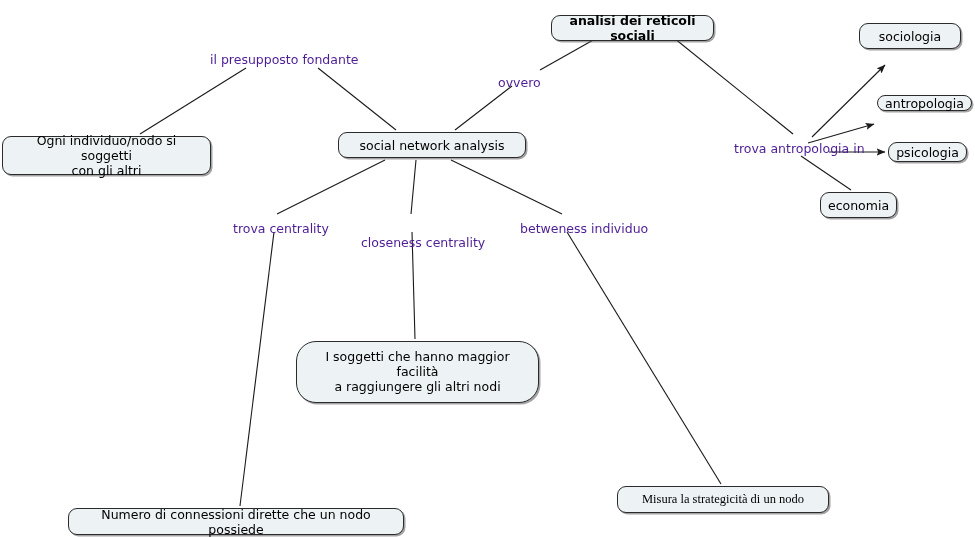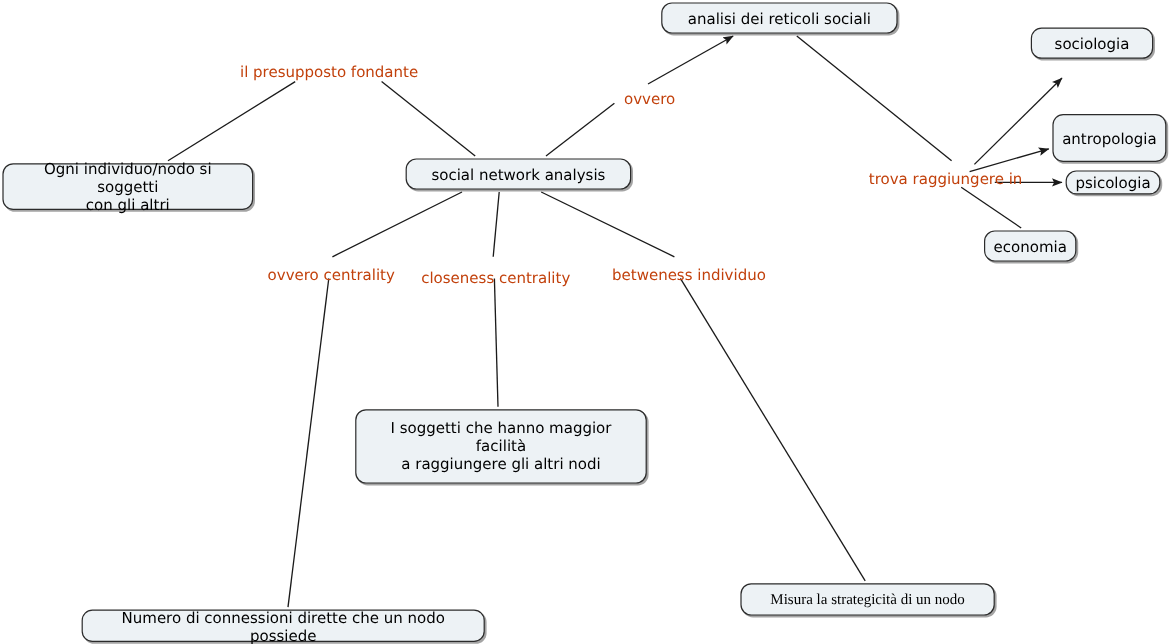--- a/index.html
+++ b/index.html
@@ -18,29 +18,30 @@
     font-size:12.5px;
     line-height:15px;
     text-align:center;
     display:flex;
     align-items:center;
     justify-content:center;
     box-shadow:1.5px 1.5px 0 rgba(90,90,90,0.55);
     padding:2px 8px;
     white-space:pre-line;
   }
-  .node.tall{align-items:flex-start;padding-top:7px;}
+  .node.tall{align-items:flex-start;padding-top:7px;border-radius:20px;}
 
   .linklabel{
     position:absolute;
-    color:#c2410c;
+    color:#4c1d95;
     font-size:12.5px;
     line-height:15px;
     white-space:nowrap;
     background:transparent;
+    margin-left:10px;
   }
 </style>
 </head>
 <body>
 
 <div id="canvas">
   <svg class="edges" viewBox="0 0 975 537" xmlns="http://www.w3.org/2000/svg">
     <defs>
       <marker id="arrowhead" markerWidth="9" markerHeight="9" refX="7.6" refY="3.2" orient="auto" markerUnits="strokeWidth">
         <path d="M0,0 L8,3.2 L0,6.4 L1.6,3.2 z" fill="#1a1a1a"></path>
@@ -58,34 +59,34 @@
         <line x1="801" y1="156" x2="851" y2="190" stroke="#1a1a1a" stroke-width="1.1"></line>
         <line x1="385" y1="160" x2="277" y2="214" stroke="#1a1a1a" stroke-width="1.1"></line>
         <line x1="416" y1="160" x2="411" y2="214" stroke="#1a1a1a" stroke-width="1.1"></line>
         <line x1="451" y1="160" x2="562" y2="214" stroke="#1a1a1a" stroke-width="1.1"></line>
         <line x1="274" y1="232" x2="240" y2="506" stroke="#1a1a1a" stroke-width="1.1"></line>
         <line x1="412" y1="232" x2="415" y2="339" stroke="#1a1a1a" stroke-width="1.1"></line>
         <line x1="567" y1="232" x2="721" y2="484" stroke="#1a1a1a" stroke-width="1.1"></line>
       </g>
   </svg>
   <div id="node-layer">
-      <div class="node" style="left: 551px; top: 2px; width: 197px; height: 26px;">analisi dei reticoli sociali</div>
+      <div class="node" style="left: 551px; top: 15px; width: 163px; height: 26px; font-weight: bold;">analisi dei reticoli sociali</div>
       <div class="node" style="left: 2px; top: 136px; width: 209px; height: 39px;">Ogni individuo/nodo si soggetti
 con gli altri</div>
       <div class="node" style="left: 338px; top: 132px; width: 188px; height: 26px;">social network analysis</div>
       <div class="node" style="left: 859px; top: 23px; width: 102px; height: 26px;">sociologia</div>
-      <div class="node" style="left: 877px; top: 95px; width: 95px; height: 40px;">antropologia</div>
+      <div class="node" style="left: 877px; top: 95px; width: 95px; height: 16px;">antropologia</div>
       <div class="node" style="left: 888px; top: 142px; width: 79px; height: 20px;">psicologia</div>
       <div class="node" style="left: 820px; top: 192px; width: 77px; height: 26px;">economia</div>
       <div class="node tall" style="left: 296px; top: 341px; width: 243px; height: 62px;">I soggetti che hanno maggior facilità
 a raggiungere gli altri nodi</div>
       <div class="node" style="left: 68px; top: 508px; width: 336px; height: 27px; text-align: center;">Numero di connessioni dirette che un nodo possiede</div>
       <div class="node" style="left: 617px; top: 486px; width: 212px; height: 27px; font-family: Liberation Serif, serif;">Misura la strategicità di un nodo</div>
     </div>
   <div id="label-layer">
       <div class="linklabel" style="left: 200px; top: 52px;">il presupposto fondante</div>
-      <div class="linklabel" style="left: 520px; top: 75px; text-align: center;">ovvero</div>
-      <div class="linklabel" style="left: 724px; top: 141px;">trova raggiungere in</div>
-      <div class="linklabel" style="left: 223px; top: 221px;">ovvero centrality</div>
-      <div class="linklabel" style="left: 351px; top: 224px;">closeness centrality</div>
+      <div class="linklabel" style="left: 488px; top: 75px; text-align: center;">ovvero</div>
+      <div class="linklabel" style="left: 724px; top: 141px;">trova antropologia in</div>
+      <div class="linklabel" style="left: 223px; top: 221px;">trova centrality</div>
+      <div class="linklabel" style="left: 351px; top: 235px;">closeness centrality</div>
       <div class="linklabel" style="left: 510px; top: 221px;">betweness individuo</div>
     </div>
 </div>
 
 </body></html>

